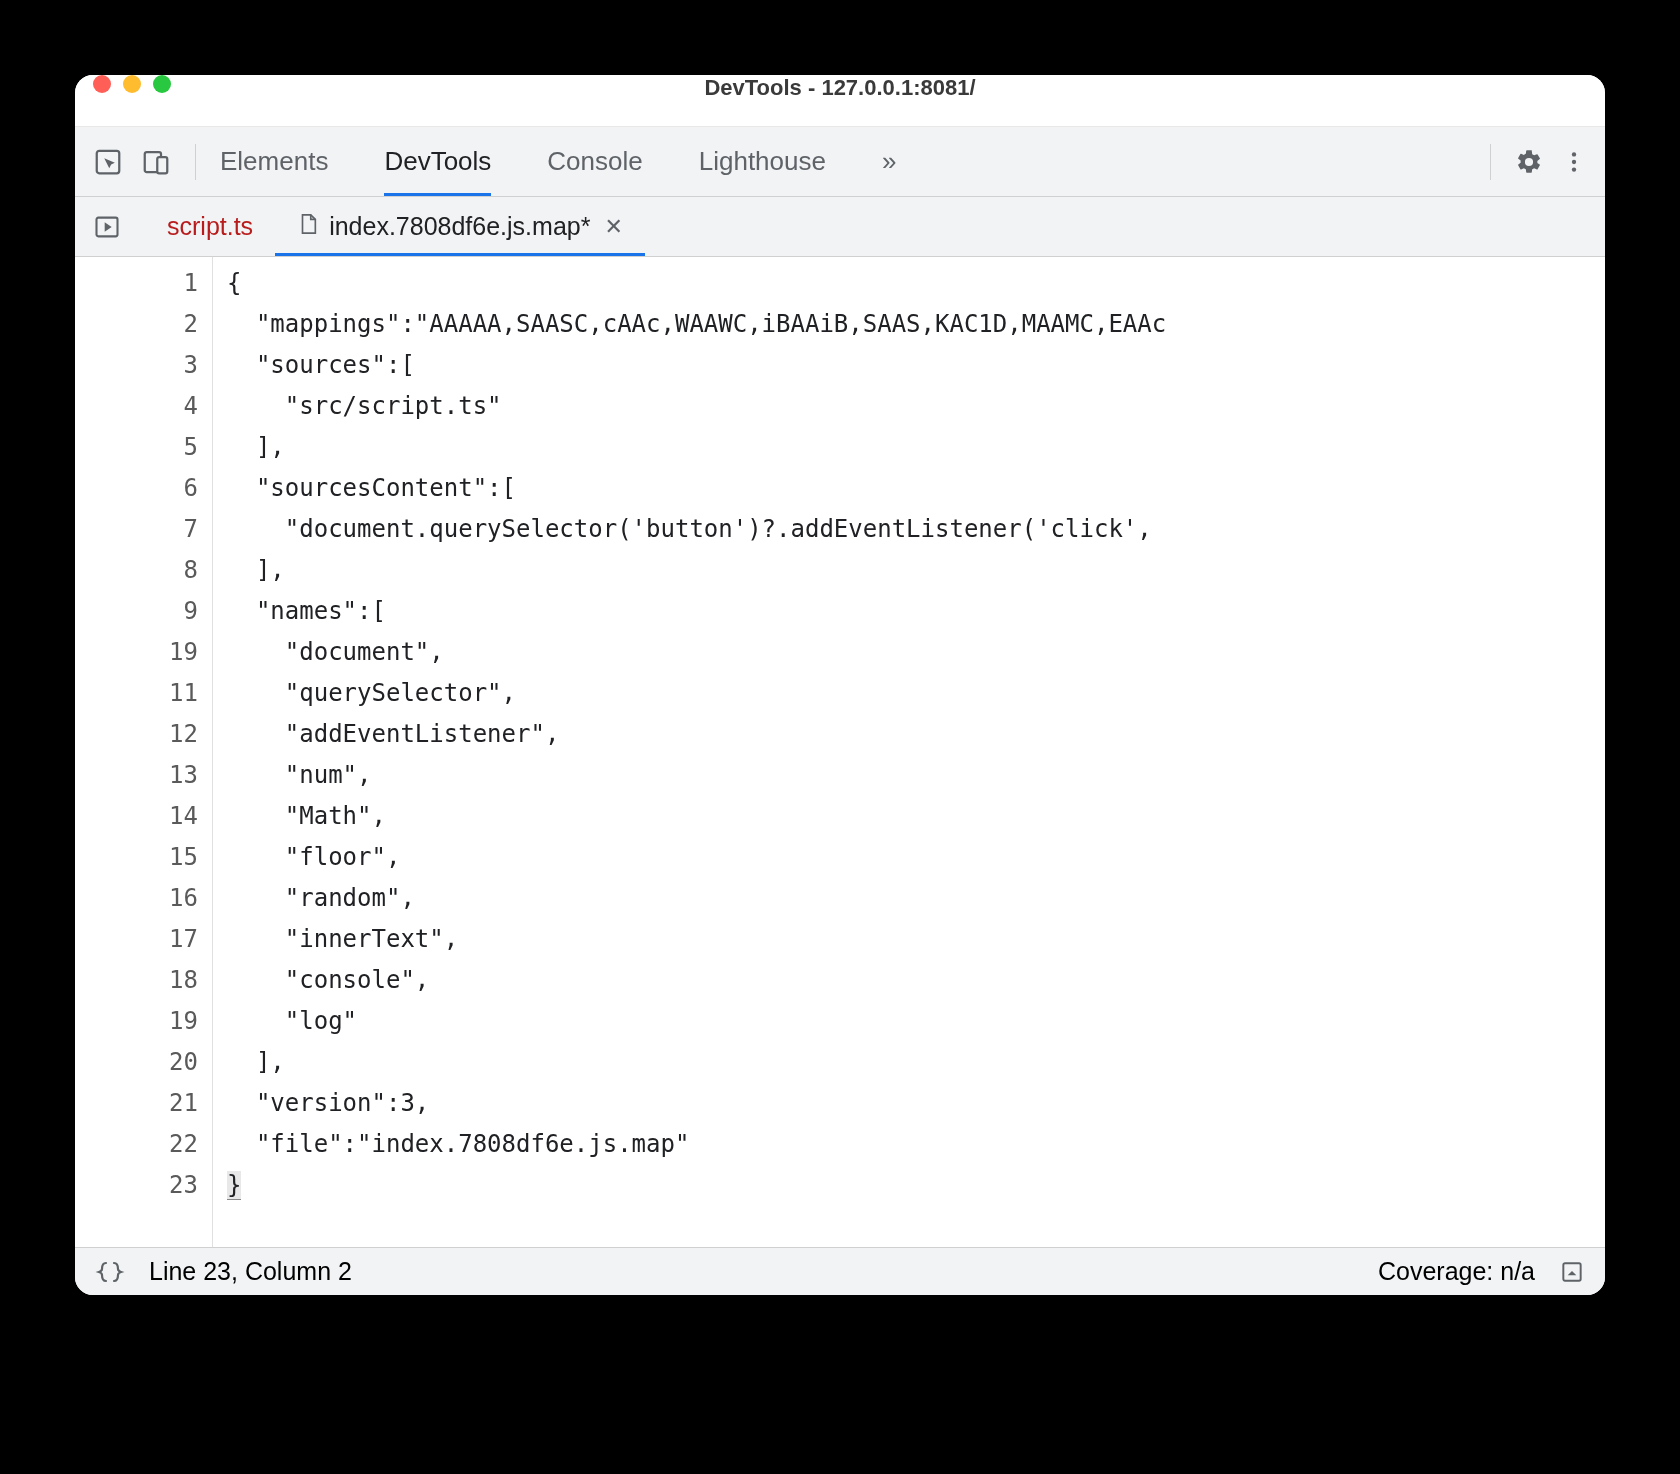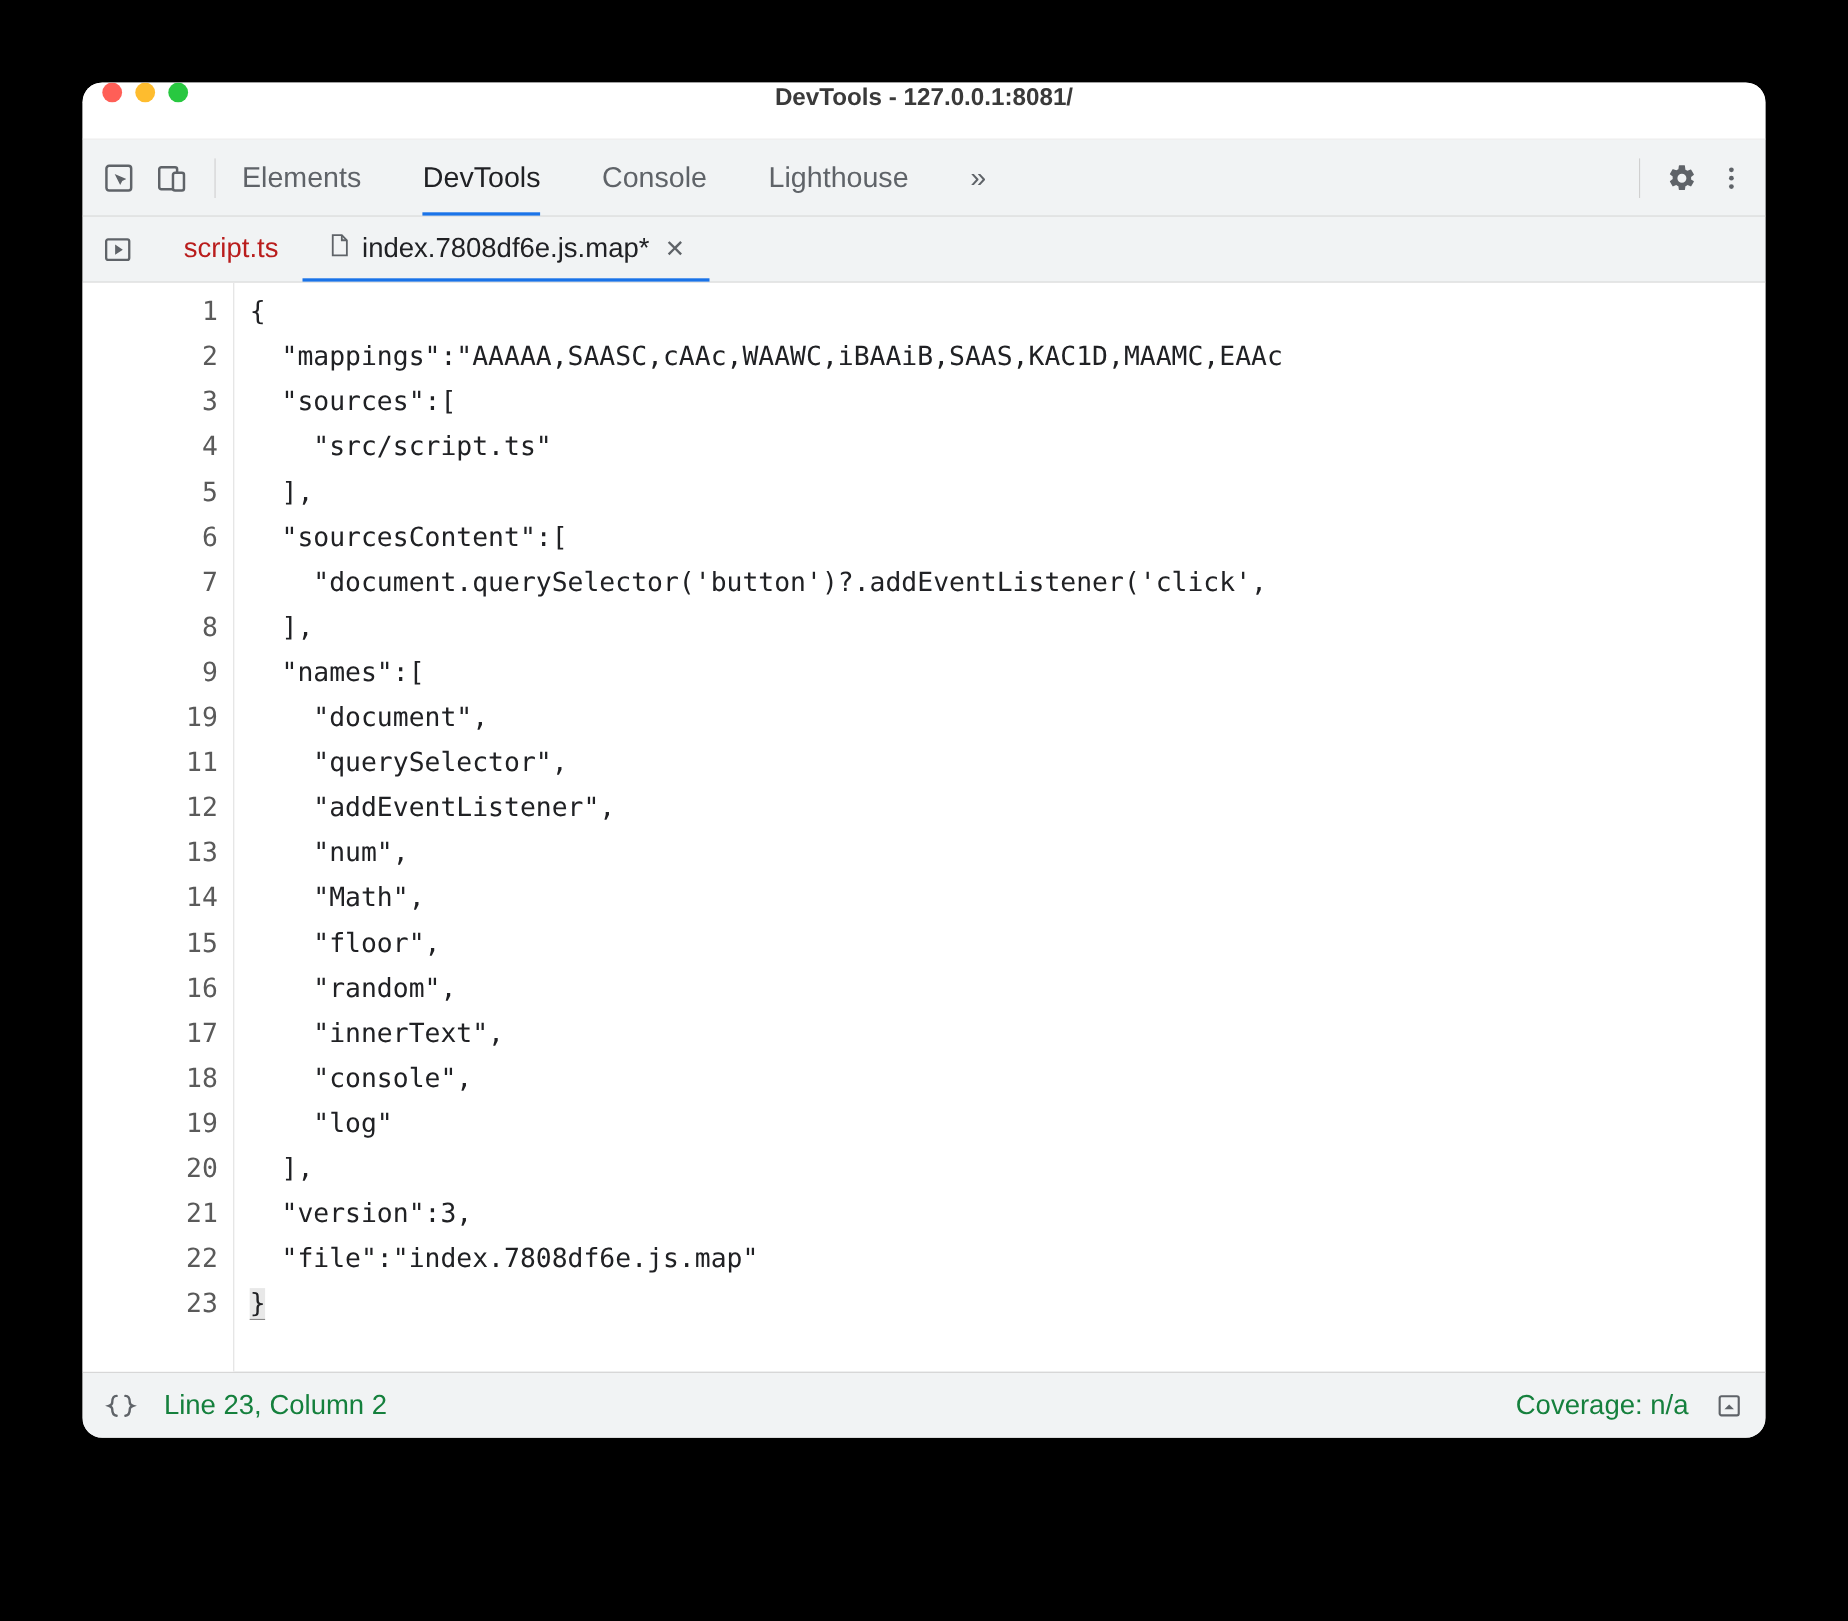--- a/index.html
+++ b/index.html
@@ -94,29 +94,29 @@
   }
   .code {
     padding: 6px 0 0 14px;
     white-space: pre;
     color: #202124;
     flex: 1;
     overflow: hidden;
   }
   .code .last-brace { background: #e8e8e8; border-bottom: 1px solid #888; }
   .statusbar {
-    height: 60px;
+    height: 48px;
     background: #f1f3f4;
     border-top: 1px solid #d0d0d0;
     display: flex;
     align-items: center;
     padding: 0 20px;
     gap: 24px;
     font-size: 25px;
-    color: #15803d;
+    color: #000000;
   }
   .sb-icon { display: flex; align-items: center; cursor: pointer; }
 </style>
 </head>
 <body>
 
 <div class="window">
 
   <div class="titlebar">
     <div class="traffic-lights">

